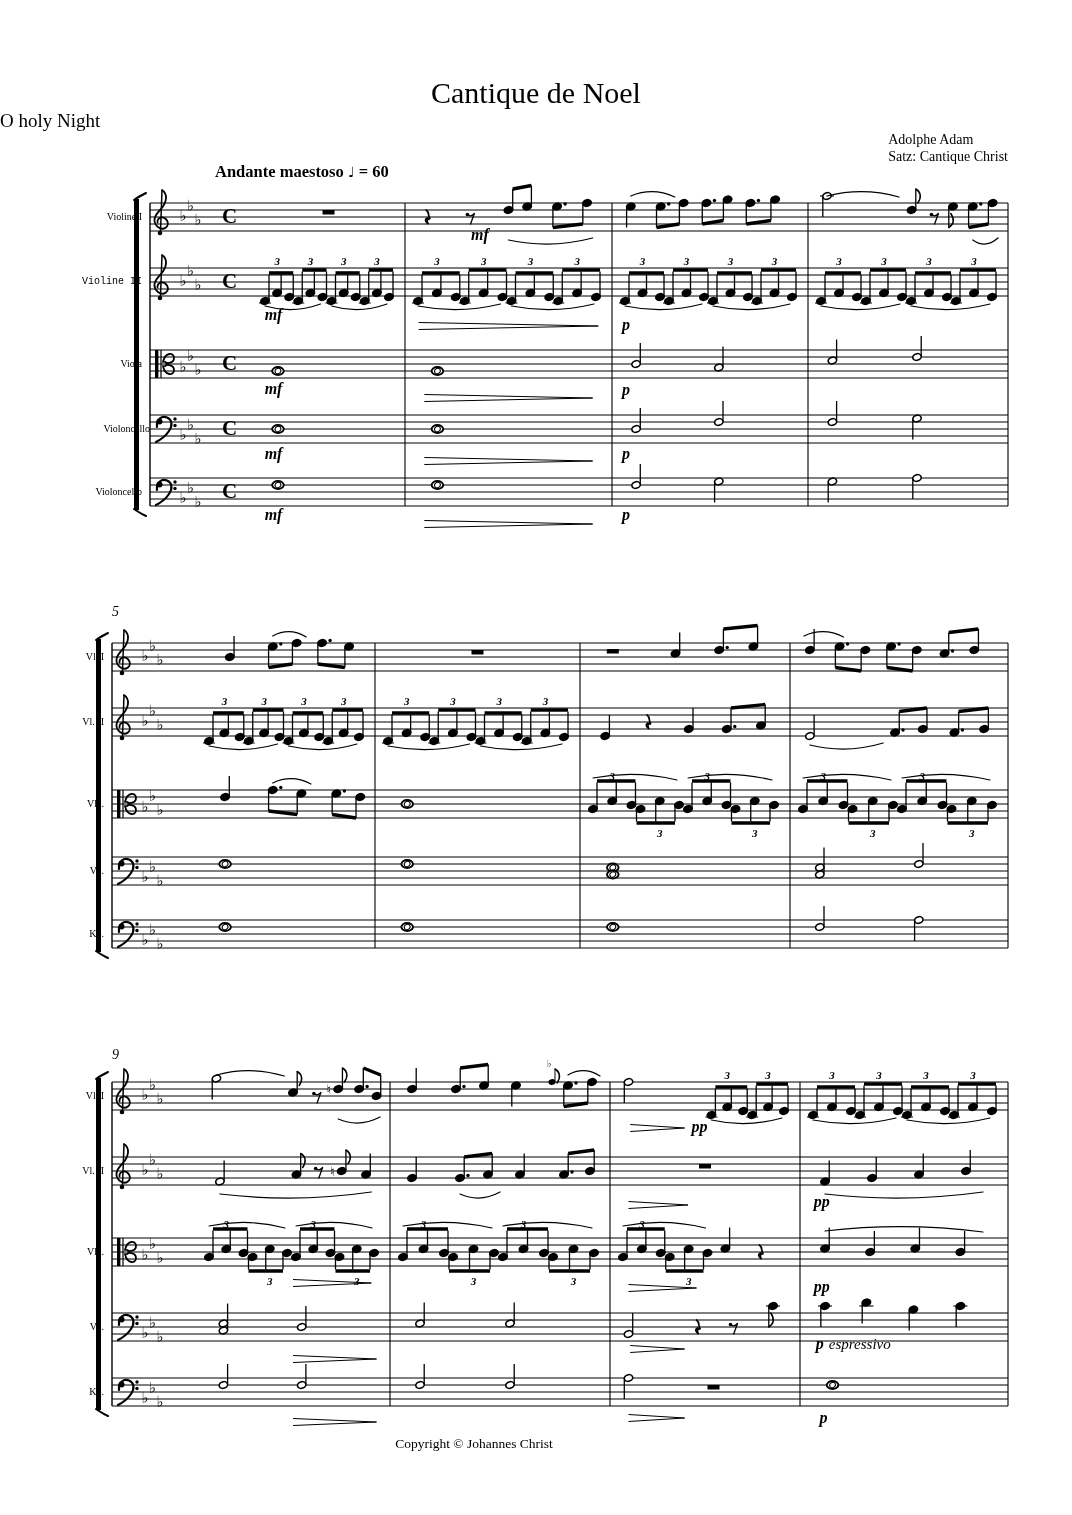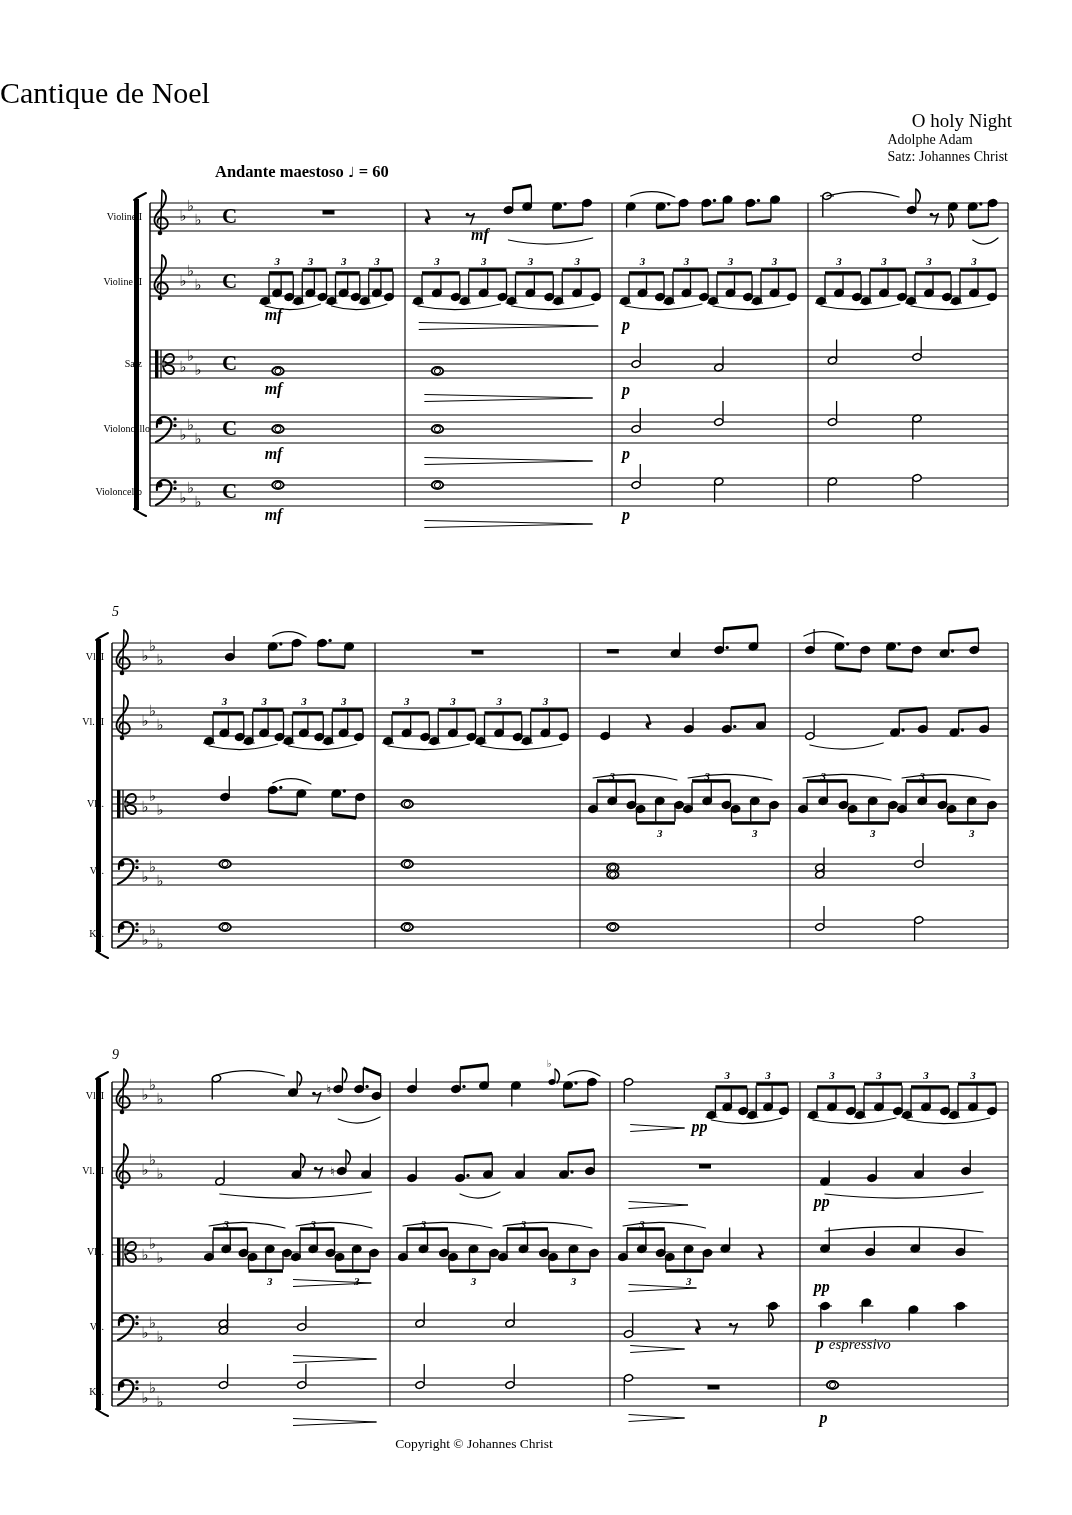--- a/index.html
+++ b/index.html
@@ -1,20 +1,20 @@
 <!DOCTYPE html>
 <html><head>
 <meta charset="utf-8">
 <style>
   html,body{margin:0;padding:0;background:#e8e8e8;}
   .page{position:relative;width:1072px;height:1515px;background:#ffffff;margin:0 auto;
         font-family:"Liberation Serif","DejaVu Serif",serif;color:#000;overflow:hidden;}
   .abs{position:absolute;}
-  .title{left:0;width:1072px;top:76px;font-size:30px;}
-  .subtitle{left:0;width:1012px;top:110px;text-align:right;font-size:19px;}
+  .title{left:0;width:1072px;top:76px;text-align:center;font-size:30px;}
+  .subtitle{left:0;width:1012px;top:110px;text-align:left;font-size:19px;}
   .credits{top:131px;right:64px;text-align:left;font-size:14px;line-height:17px;}
   .tempo{left:215px;top:162px;font-size:16.5px;font-weight:bold;}
   .tempo .notechar{font-family:"DejaVu Sans",sans-serif;font-size:14px;}
   .mnum{font-style:italic;font-size:14px;}
   .stafflabel{font-size:10px;text-align:right;padding-right:3px;line-height:18px;}
   .footer{left:0;width:948px;top:1436px;text-align:center;font-size:13.5px;}
   svg text.dyn{font:italic 700 16px "Liberation Serif",serif;}
   svg text.expr{font:italic 400 15px "Liberation Serif",serif;}
   svg text.trip{font:italic 700 11px "Liberation Serif",serif;}
   svg text.acc{font:13px "DejaVu Sans",sans-serif;}
@@ -1052,34 +1052,34 @@
       <line x1="293" y1="1418.5" x2="376.52" y2="1422" stroke="#000" stroke-width="1"></line>
       <line x1="293" y1="1425.5" x2="376.52" y2="1422" stroke="#000" stroke-width="1"></line>
       <line x1="628.5" y1="1414.5" x2="684.6" y2="1418" stroke="#000" stroke-width="1"></line>
       <line x1="628.5" y1="1421.5" x2="684.6" y2="1418" stroke="#000" stroke-width="1"></line>
     </svg>
 
   <div class="abs title">Cantique de Noel</div>
   <div class="abs subtitle">O holy Night</div>
   <div class="abs credits">
     <div>Adolphe Adam</div>
-    <div>Satz: Johannes Christ</div>
+    <div>Satz: Cantique Christ</div>
   </div>
   <div class="abs tempo">
     <span>Andante maestoso</span>
     <span class="notechar">♩</span>
     <span>= 60</span>
   </div>
 
   <div class="abs mnum" style="left:112px;top:604px;">5</div>
   <div class="abs mnum" style="left:112px;top:1047px;">9</div>
 
   <div class="abs stafflabel" style="left:0;width:142px;top:208px;">Violine I</div>
-  <div class="abs stafflabel" style="left:0;width:142px;top:273px;">Violine II</div>
-  <div class="abs stafflabel" style="left:0;width:142px;top:355px;">Satz</div>
+  <div class="abs stafflabel" style="left:0;width:142px;top:273px;font-family:Liberation Mono, monospace;">Violine II</div>
+  <div class="abs stafflabel" style="left:0;width:142px;top:355px;">Viola</div>
   <div class="abs stafflabel" style="left:0;width:142px;top:420px;padding-left:8px;">Violoncello</div>
   <div class="abs stafflabel" style="left:0;width:142px;top:483px;">Violoncello</div>
 
   <div class="abs stafflabel" style="left:0;width:104px;top:648px;">Vl. I</div>
   <div class="abs stafflabel" style="left:0;width:104px;top:713px;">Vl. II</div>
   <div class="abs stafflabel" style="left:0;width:104px;top:795px;">Vla.</div>
   <div class="abs stafflabel" style="left:0;width:104px;top:862px;">Vc.</div>
   <div class="abs stafflabel" style="left:0;width:104px;top:925px;">Kb.</div>
 
   <div class="abs stafflabel" style="left:0;width:104px;top:1087px;">Vl. I</div>

